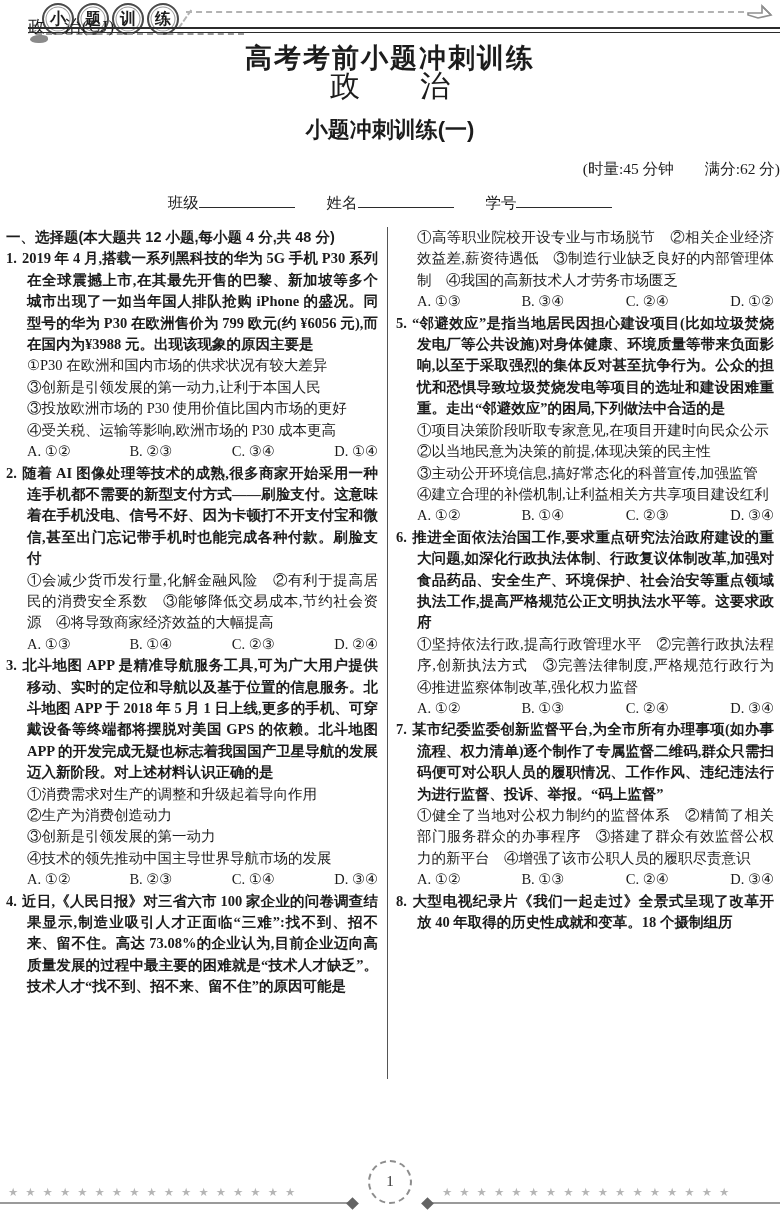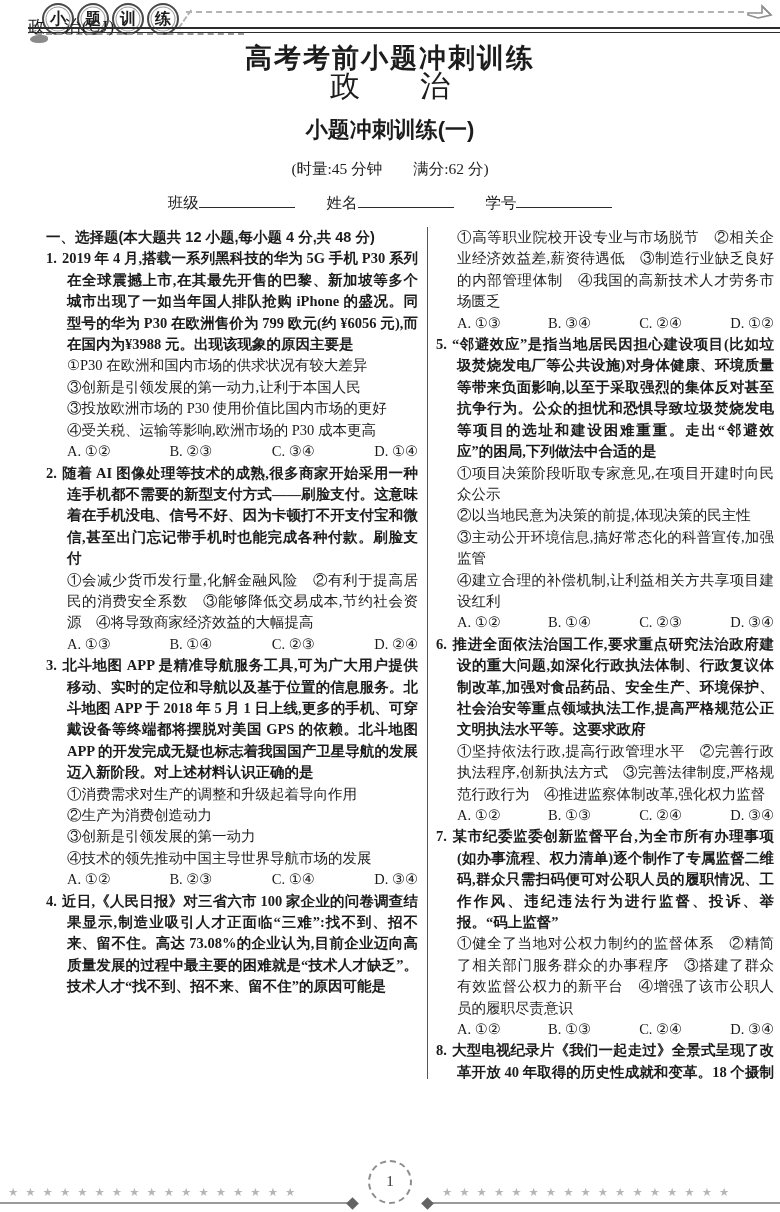--- a/index.html
+++ b/index.html
@@ -28,28 +28,28 @@
     position:absolute;left:0;right:0;top:16px;text-align:left;
     font-size:17px;font-weight:normal;letter-spacing:1px;
   }
   .hrule{position:absolute;left:0;right:0;bottom:0;height:3px;
     border-top:2.5px solid #2b2b2b;border-bottom:1px solid #2b2b2b;}
   
   .main-title{margin-top:15px;text-align:center;font-size:27px;font-weight:bold;letter-spacing:2px;}
   .subject-title{margin-top:6px;text-align:center;font-size:30px;font-weight:normal;}
   .set-title{margin-top:22px;text-align:center;font-size:22px;font-weight:bold;
     font-family:Liberation Sans, sans-serif;}
-  .meta-line{margin-top:18px;text-align:center;font-size:15.5px;}
+  .meta-line{margin-top:18px;text-align:right;font-size:15.5px;}
   .fields{margin-top:12px;text-align:center;font-size:15.5px;}
   .fields .fld{display:inline-block;margin:0 14px;}
   .blankline{display:inline-block;width:96px;border-bottom:1.5px solid #2b2b2b;height:14px;vertical-align:baseline;}
   
   .columns{display:flex;margin:14px 6px 0 6px;height:852px;overflow:hidden;}
   .col{box-sizing:border-box;}
-  .col.left{width:381px;padding-right:9px;margin-left:40px;}
+  .col.left{width:381px;padding-right:9px;}
   .col.right{flex:1;border-left:1.2px solid #555;padding-left:8px;}
   .sec-header{font-weight:bold;font-family:"Liberation Sans","DejaVu Sans",sans-serif;
     font-size:14.5px;text-align:justify;}
   .q{padding-left:21px;}
   .stem{text-indent:-21px;text-align:justify;font-weight:bold;}
   .qnum{margin-right:5px;}
   .opt,.opts-inline{text-align:justify;}
   .choices{display:flex;}
   .choices span{flex:1;}
   .choices span:last-child{flex:0 0 auto;}

